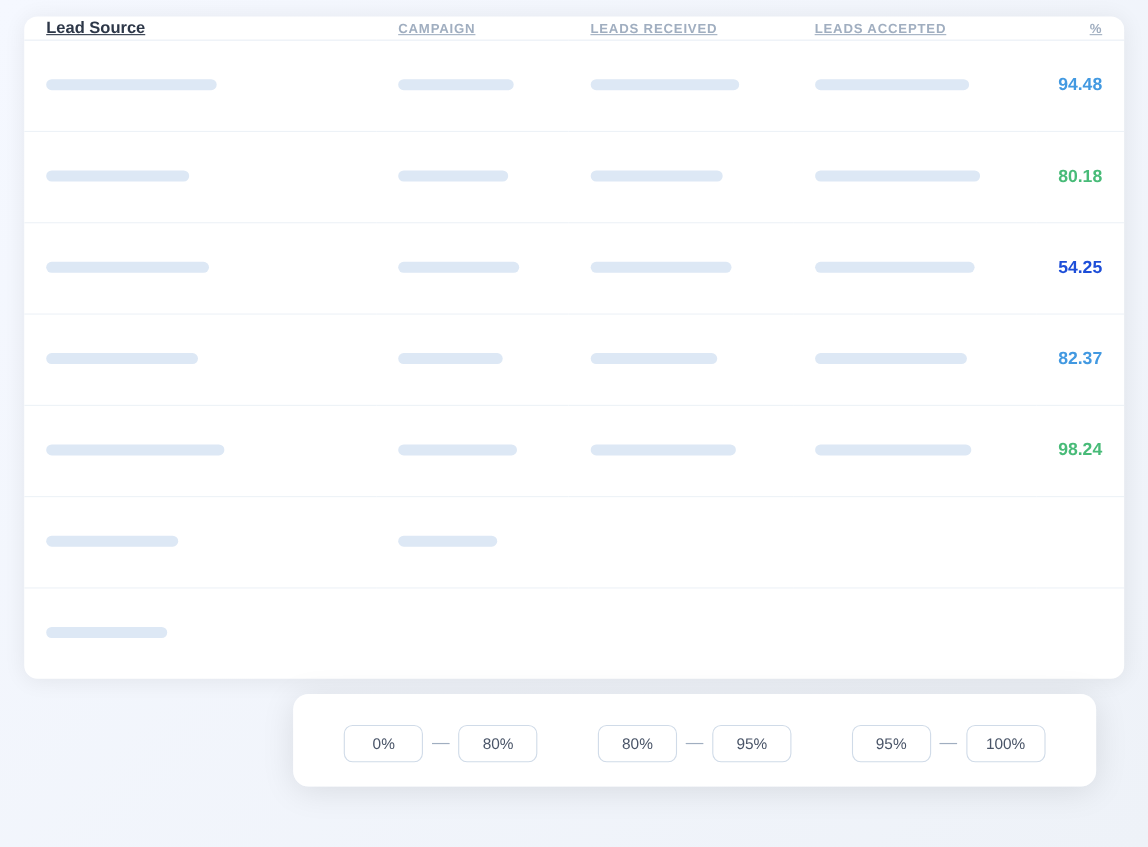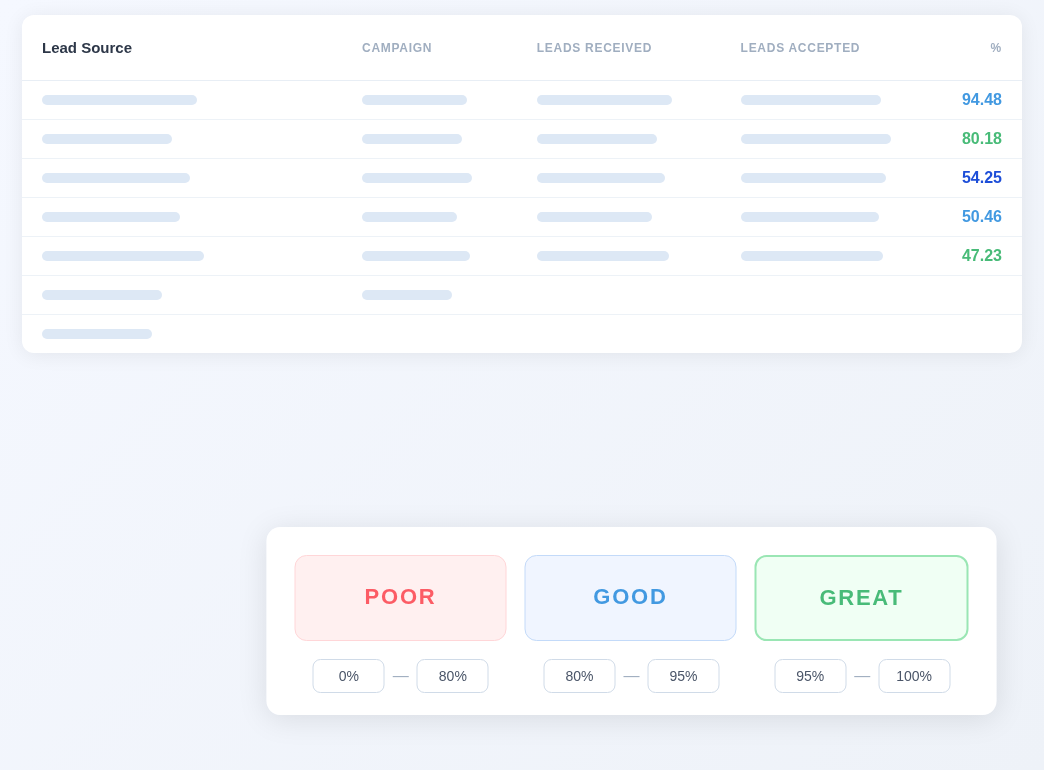--- a/index.html
+++ b/index.html
@@ -39,27 +39,28 @@
     table {
       width: 100%;
       border-collapse: collapse;
     }
 
     thead tr {
       border-bottom: 1px solid #e8eef5;
     }
 
     thead th {
-      padding: 24px 20px;
+      padding: 2px 20px;
       text-align: left;
       font-size: 12px;
       font-weight: 600;
       color: #a0aec0;
       letter-spacing: 0.06em;
       text-transform: uppercase;
+      text-decoration: underline;
     }
 
     thead th:first-child {
       font-size: 15px;
       font-weight: 600;
       color: #2d3748;
       text-transform: none;
       letter-spacing: 0;
       width: 32%;
     }
@@ -71,21 +72,21 @@
 
     tbody tr {
       border-bottom: 1px solid #edf2f7;
     }
 
     tbody tr:last-child {
       border-bottom: none;
     }
 
     tbody td {
-      padding: 10px 20px;
+      padding: 32px 20px;
       vertical-align: middle;
     }
 
     tbody td:last-child {
       text-align: right;
       font-weight: 700;
       font-size: 16px;
     }
 
     .skeleton {
@@ -246,29 +247,29 @@
           <td><span class="skeleton s3"></span></td>
           <td><span class="skeleton s4"></span></td>
           <td class="pct-red">54.25</td>
         </tr>
 
         <tr class="row-skeleton-4">
           <td><span class="skeleton s1"></span></td>
           <td><span class="skeleton s2"></span></td>
           <td><span class="skeleton s3"></span></td>
           <td><span class="skeleton s4"></span></td>
-          <td class="pct-blue">50.46</td>
+          <td class="pct-blue">82.37</td>
         </tr>
 
         <tr class="row-skeleton-5">
           <td><span class="skeleton s1"></span></td>
           <td><span class="skeleton s2"></span></td>
           <td><span class="skeleton s3"></span></td>
           <td><span class="skeleton s4"></span></td>
-          <td class="pct-green">47.23</td>
+          <td class="pct-green">98.24</td>
         </tr>
 
         <tr class="row-skeleton-6">
           <td><span class="skeleton s1"></span></td>
           <td><span class="skeleton s2"></span></td>
           <td></td>
           <td></td>
           <td></td>
         </tr>
 
@@ -277,34 +278,20 @@
           <td></td>
           <td></td>
           <td></td>
           <td></td>
         </tr>
       </tbody>
     </table>
   </div>
 
   <div class="legend-overlay">
-    <div class="legend-cards">
-
-      <div class="legend-card poor">
-        <span>POOR</span>
-      </div>
-
-      <div class="legend-card good">
-        <span>GOOD</span>
-      </div>
-
-      <div class="legend-card great">
-        <span>GREAT</span>
-      </div>
-    </div>
 
     <div class="legend-ranges">
 
       <div class="range-group">
         <input type="text" class="range-input" value="0%" style="">
         <span class="range-dash">—</span>
         <input type="text" class="range-input" value="80%" style="">
       </div>
 
       <div class="range-group">

